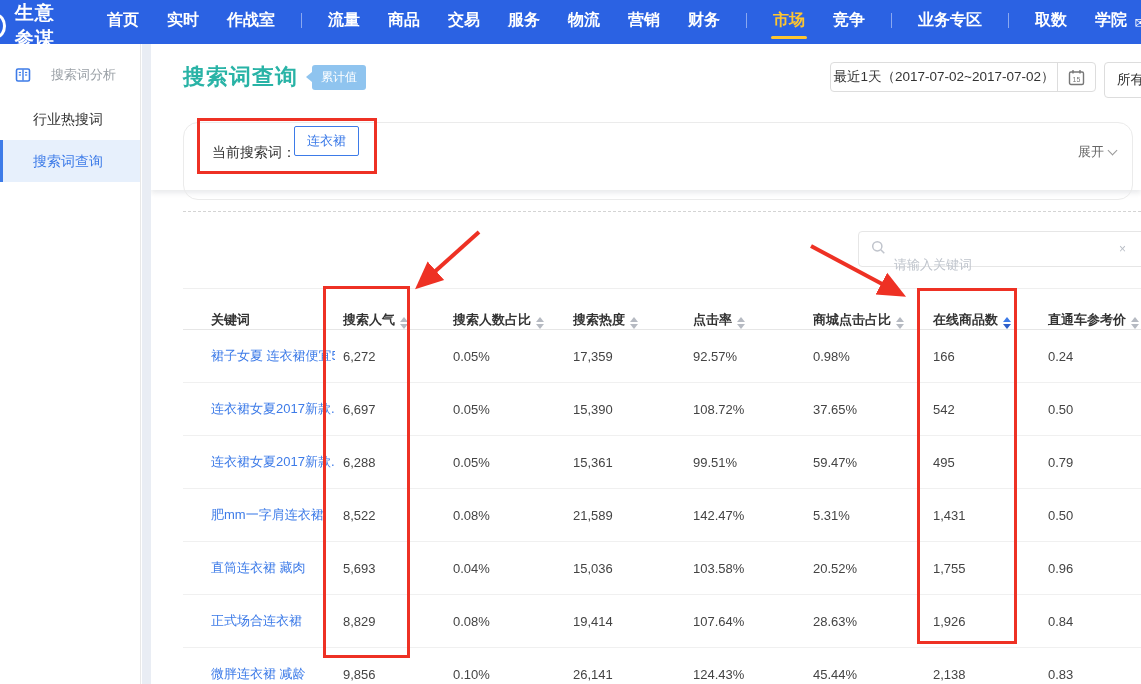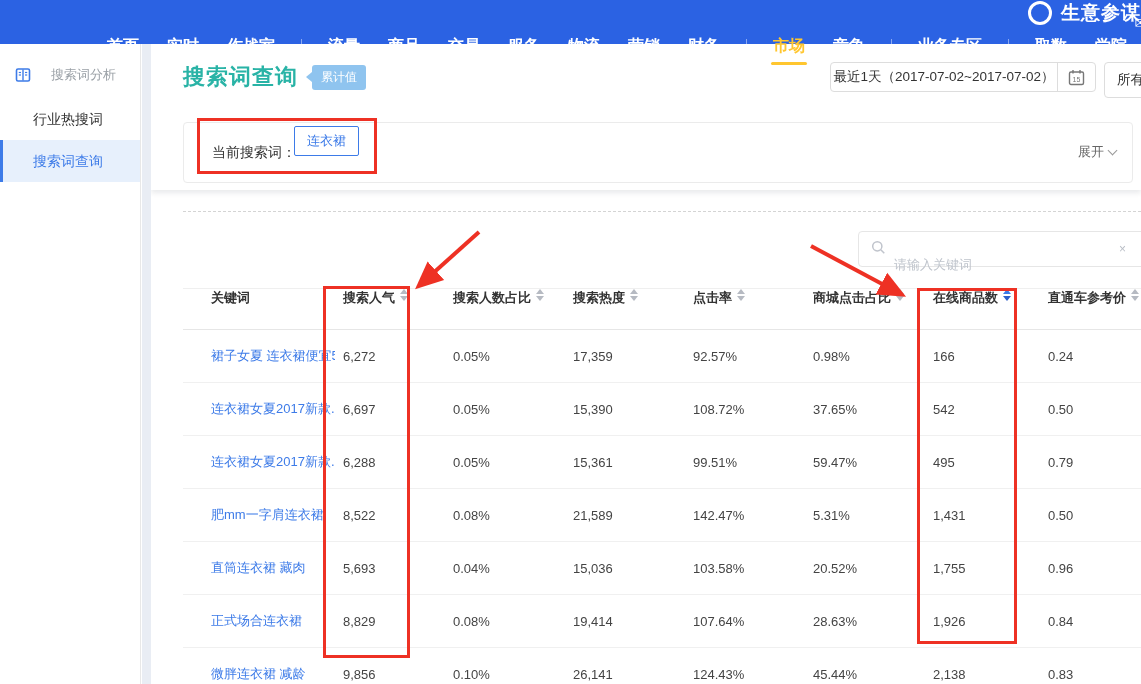--- a/index.html
+++ b/index.html
@@ -2,21 +2,21 @@
 <html style="--nav-blue: #2B62E3; --active-gold: #FFC62F; --title-teal: #29B3A6; --badge-blue: #8FC4EF; --link-blue: #3D7BE8; --anno-red: #EE3124;"><head>
 <meta charset="utf-8">
 <style>
   * { margin:0; padding:0; box-sizing:border-box; }
   html,body { width:1141px; height:684px; overflow:hidden; background:#fff;
     font-family:"Liberation Sans","DejaVu Sans",sans-serif; }
   .stage { position:relative; width:1141px; height:684px; overflow:hidden; }
 
   
   .topnav { position:absolute; top:0; left:0; width:100%; height:44px;
-    background:var(--nav-blue,#2B62E3); display:flex; align-items:flex-end; color:#fff; z-index:5;flex-direction:column; }
+    background:var(--nav-blue,#2B62E3); display:flex; align-items:flex-start; color:#fff; z-index:5; }
   .brand { display:flex; align-items:center; margin-left:2px; }
   .brand-ring { width:24px; height:24px; border:3px solid #fff; border-radius:50%;
     margin-left:-14px; margin-right:9px; }
   .brand-name { font-size:19px; font-weight:bold; letter-spacing:1px; }
   .nav-items { display:flex; align-items:center; margin-left:26px; }
   .nav-item { font-size:16px; font-weight:600; margin:0 14px; cursor:pointer;
     position:relative; padding:10px 0; white-space:nowrap; }
   .nav-item.active { color:var(--active-gold,#FFC62F); }
   .nav-item.active::after { content:""; position:absolute; left:-2px; right:-2px; bottom:2px;
     height:3px; background:var(--active-gold,#FFC62F); border-radius:2px; }
@@ -47,43 +47,43 @@
     border-top:5px solid transparent; border-bottom:5px solid transparent;
     border-right:6px solid var(--badge-blue,#8FC4EF); }
   .date-box { position:absolute; top:18px; left:679px; width:266px; height:30px;
     border:1px solid #ddd; border-radius:4px; display:flex; align-items:center; cursor:pointer; }
   .date-text { flex:1; text-align:center; font-size:13.5px; color:#333; white-space:nowrap; }
   .date-cal { width:38px; height:100%; border-left:1px solid #ddd; display:flex;
     align-items:center; justify-content:center; }
   .terminal-box { position:absolute; top:18px; left:953px; width:78px; height:36px;
     border:1px solid #ddd; border-radius:4px; line-height:34px; padding-left:12px;
     font-size:13.5px; color:#333; white-space:nowrap; overflow:hidden; cursor:pointer; }
-  .filter-box { position:absolute; top:78px; left:32px; right:8px; height:61px;
-    border:1px solid #ebebeb; border-radius:4px; }
+  .filter-box { position:absolute; top:78px; left:32px; right:8px; height:78px;
+    border:1px solid #ebebeb; border-radius:15px; }
   .filter-label { position:absolute; left:28px; top:21px; font-size:14px; color:#333; }
   .keyword-chip { position:absolute; left:110px; top:3px; border:1px solid var(--link-blue,#3D7BE8);
     color:var(--link-blue,#3D7BE8); font-size:13px; padding:5px 12px; border-radius:2px;
     background:#fff; cursor:pointer; }
   .expand-link { position:absolute; right:16px; top:20px; font-size:13px; color:#666;
     cursor:pointer; display:flex; align-items:center; gap:5px; }
   .chev-down { width:7px; height:7px; border-right:1.5px solid #999; border-bottom:1.5px solid #999;
     transform:rotate(45deg); margin-top:-3px; }
 
   .main-body { position:absolute; top:146px; left:0; right:0; bottom:0; background:#fff; z-index:1; }
   .dashed-rule { position:absolute; top:21px; left:32px; right:0; border-top:1px dashed #d4d4d4; }
   .search-box { position:absolute; top:41px; left:707px; width:295px; height:36px;
     border:1px solid #e6e6e6; border-radius:4px; display:flex; align-items:center; padding:0 12px; }
   .search-box .ph { flex:1; font-size:13px; color:#bfc4cc; margin-left:8px;margin-top:32px; }
   .search-clear { color:#b9bec6; font-size:12px; margin-right:14px; cursor:pointer; }
 
   
   .table { position:absolute; top:98px; left:32px; right:0; }
   .trow { display:grid; grid-template-columns:152px 110px 120px 120px 120px 120px 115px 1fr; }
   .thead { height:42px; border-top:1px solid #efefef; border-bottom:1px solid #e6e6e6; }
-  .th { display:flex; align-items:flex-start; font-size:13px; font-weight:bold; color:#333;
+  .th { display:flex; align-items:flex-end; font-size:13px; font-weight:bold; color:#333;
     padding-left:8px; cursor:pointer; white-space:nowrap; }
   .th.first { padding-left:28px; cursor:default; }
   .sort { display:inline-flex; flex-direction:column; margin-left:5px; gap:2px; }
   .sort .car { width:0; height:0; border-left:4px solid transparent; border-right:4px solid transparent; }
   .sort .up { border-bottom:5px solid #b6bac2; }
   .sort .down { border-top:5px solid #b6bac2; }
   .th.sorted .up { border-bottom-color:var(--link-blue,#3D7BE8); }
   .th.sorted .down { border-top-color:#2e5fc9; }
   .tr { height:53px; border-bottom:1px solid #f0f0f0; }
   .td { display:flex; align-items:center; font-size:13px; color:#444; padding-left:8px; white-space:nowrap; }

